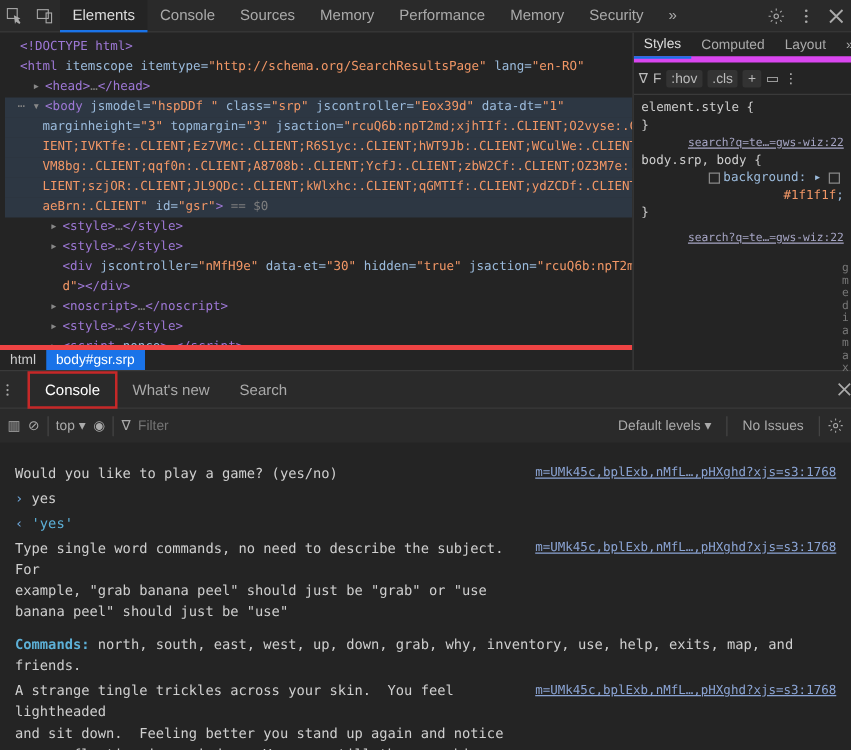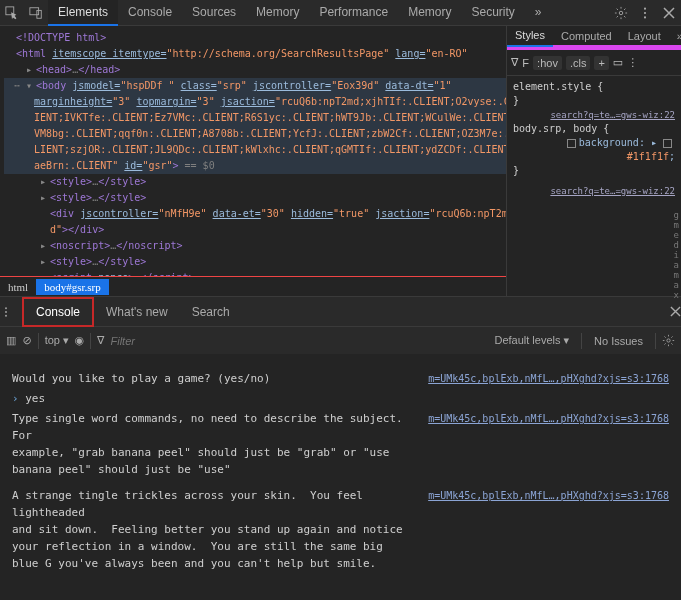--- a/index.html
+++ b/index.html
@@ -22,45 +22,45 @@
 .toolbar .iconbtn { width: 24px; height: 26px; display: flex; align-items: center; justify-content: center; color: #aaa; }
 .tabs { display: flex; flex: 1; }
 .tab { padding: 5px 10px; color: #aaa; cursor: pointer; font-size: 12px; }
 .tab.active { color: #ddd; border-bottom: 2px solid #1a73e8; background: #242424; }
 .toolbar .right { display: flex; align-items: center; }
 .mainrow { display: flex; height: 270px; }
 .elements-pane { flex: 1; overflow: hidden; background: #242424; padding: 4px 0 0 4px; font-family: Menlo, Consolas, monospace; font-size: 10px; line-height: 16px; }
 .elements-pane .line { white-space: nowrap; padding-left: 12px; }
 .elements-pane .line.sel { background: rgba(70,110,160,0.25); }
 .pk { color: #9e78d6; }
-.an { color: #9bbbdc; text-decoration: underline; }
+.an { color: #9bbbdc; }
 .av { color: #f29766; }
 .cm { color: #7f7f7f; }
 .arrow { display: inline-block; width: 10px; color: #888; }
-.crumbs { height: 20px; background: #242424; border-top: 1px solid #ef4444; display: flex; align-items: center; font-family: Liberation Serif, serif; font-size: 11px; }
+.crumbs { height: 20px; background: #242424; border-top: 4px solid #ef4444; display: flex; font-family: Liberation Sans, sans-serif; font-size: 11px; }
 .crumb { padding: 2px 8px; color: #ccc; }
 .crumb.sel { background: #1a73e8; color: #fff; }
 .styles-pane { width: 175px; background: #242424; border-left: 1px solid #3a3a3a; overflow: hidden; }
 .styles-tabs { display: flex; align-items: center; border-bottom: 5px solid #d946ef; height: 24px; }
 .styles-tabs .stab { padding: 4px 8px; font-size: 11px; color: #aaa; }
 .styles-tabs .stab.active { color: #ddd; border-bottom: 2px solid #1a73e8; }
 .styles-filter { display: flex; align-items: center; height: 26px; border-bottom: 1px solid #3a3a3a; padding: 0 4px; gap: 4px; font-size: 11px; color: #bbb; }
 .styles-filter .box { background: #333; padding: 1px 4px; border-radius: 2px; }
 .styles-body { padding: 4px 6px; font-family: monospace; font-size: 10px; line-height: 14px; }
 .rule-sel { color: #cecece; }
 .rule-src { color: #a6a5c4; text-decoration: underline; font-size: 9px; text-align: right; }
 .prop { color: #9bbbdc; padding-left: 10px; text-align: right; }
 .propv { color: #f29766; }
 .drawer-tabs { display: flex; align-items: center; height: 30px; background: #2a2a2a; border-top: 1px solid #3a3a3a; }
 .drawer-tabs .dtab { padding: 6px 12px; color: #aaa; font-size: 12px; }
 .drawer-tabs .dtab.active { color: #ddd; }
 .drawer-tabs .dtab.hl { border: 2px solid #c62828; color: #fff; }
 .console-bar { display: flex; align-items: center; height: 28px; background: #2a2a2a; border-top: 1px solid #3a3a3a; gap: 6px; padding: 0 6px; font-size: 11px; color: #aaa; }
 .console-bar .sep { width: 1px; height: 16px; background: #444; }
-.console-bar input { background: transparent; border: none; color: #bbb; outline: none; font-size: 11px; width: 80px; font-style: italic; }
+.console-bar input { background: transparent; border: none; color: #bbb; outline: none; font-size: 11px; width: 80px; }
 .console-bar .spacer { flex: 1; }
 .console-bar .pill { padding: 2px 6px; }
 .console { padding: 8px 12px 4px 12px; font-family: Menlo, Consolas, monospace; font-size: 11px; line-height: 17px; color: #cfcfcf; }
 .console .row { display: flex; justify-content: space-between; align-items: flex-start; margin-bottom: 3px; gap: 14px; }
 .console .msg { flex: 1; white-space: pre-wrap; }
 .console .src { color: #8ba4d4; text-decoration: underline; font-size: 10px; white-space: nowrap; }
 .caret { color: #6fa8dc; }
 .echo { color: #5db0d7; }
 .cword { color: #5db0d7; font-weight: bold; }
 .chk { display: inline-block; width: 9px; height: 9px; border: 1px solid #888; margin-right: 3px; vertical-align: middle; }
@@ -225,22 +225,28 @@
 <div class="console">
   <div style="height:8px"></div>
   <div class="row">
     <div class="msg">Would you like to play a game? (yes/no)</div>
     <div class="src">m=UMk45c,bplExb,nMfL…,pHXghd?xjs=s3:1768</div>
   </div>
   <div class="row">
       <div class="msg"><span class="caret">›</span> <span>yes</span></div>
     </div>
   <div class="row">
+      <div class="msg"><span class="caret">‹</span> <span class="echo">'yes'</span></div>
+    </div>
+  <div class="row">
     <div class="msg"><span>Type single word commands, no need to describe the subject.  For</span><br><span>example, "grab banana peel" should just be "grab" or "use banana peel" should just be "use"</span></div>
     <div class="src">m=UMk45c,bplExb,nMfL…,pHXghd?xjs=s3:1768</div>
   </div>
   <div style="height:6px"></div>
   <div class="row">
+      <div class="msg"><span class="cword">Commands:</span><span> north, south, east, west, up, down, grab, why, inventory, use, help, exits, map, and friends.</span></div>
+    </div>
+  <div class="row">
     <div class="msg"><span>A strange tingle trickles across your skin.  You feel lightheaded</span><br><span>and sit down.  Feeling better you stand up again and notice your reflection in a window.  You are still the same big blue G you've always been and you can't help but smile.</span></div>
     <div class="src">m=UMk45c,bplExb,nMfL…,pHXghd?xjs=s3:1768</div>
   </div>
 
 </div>
 
 </body></html>

